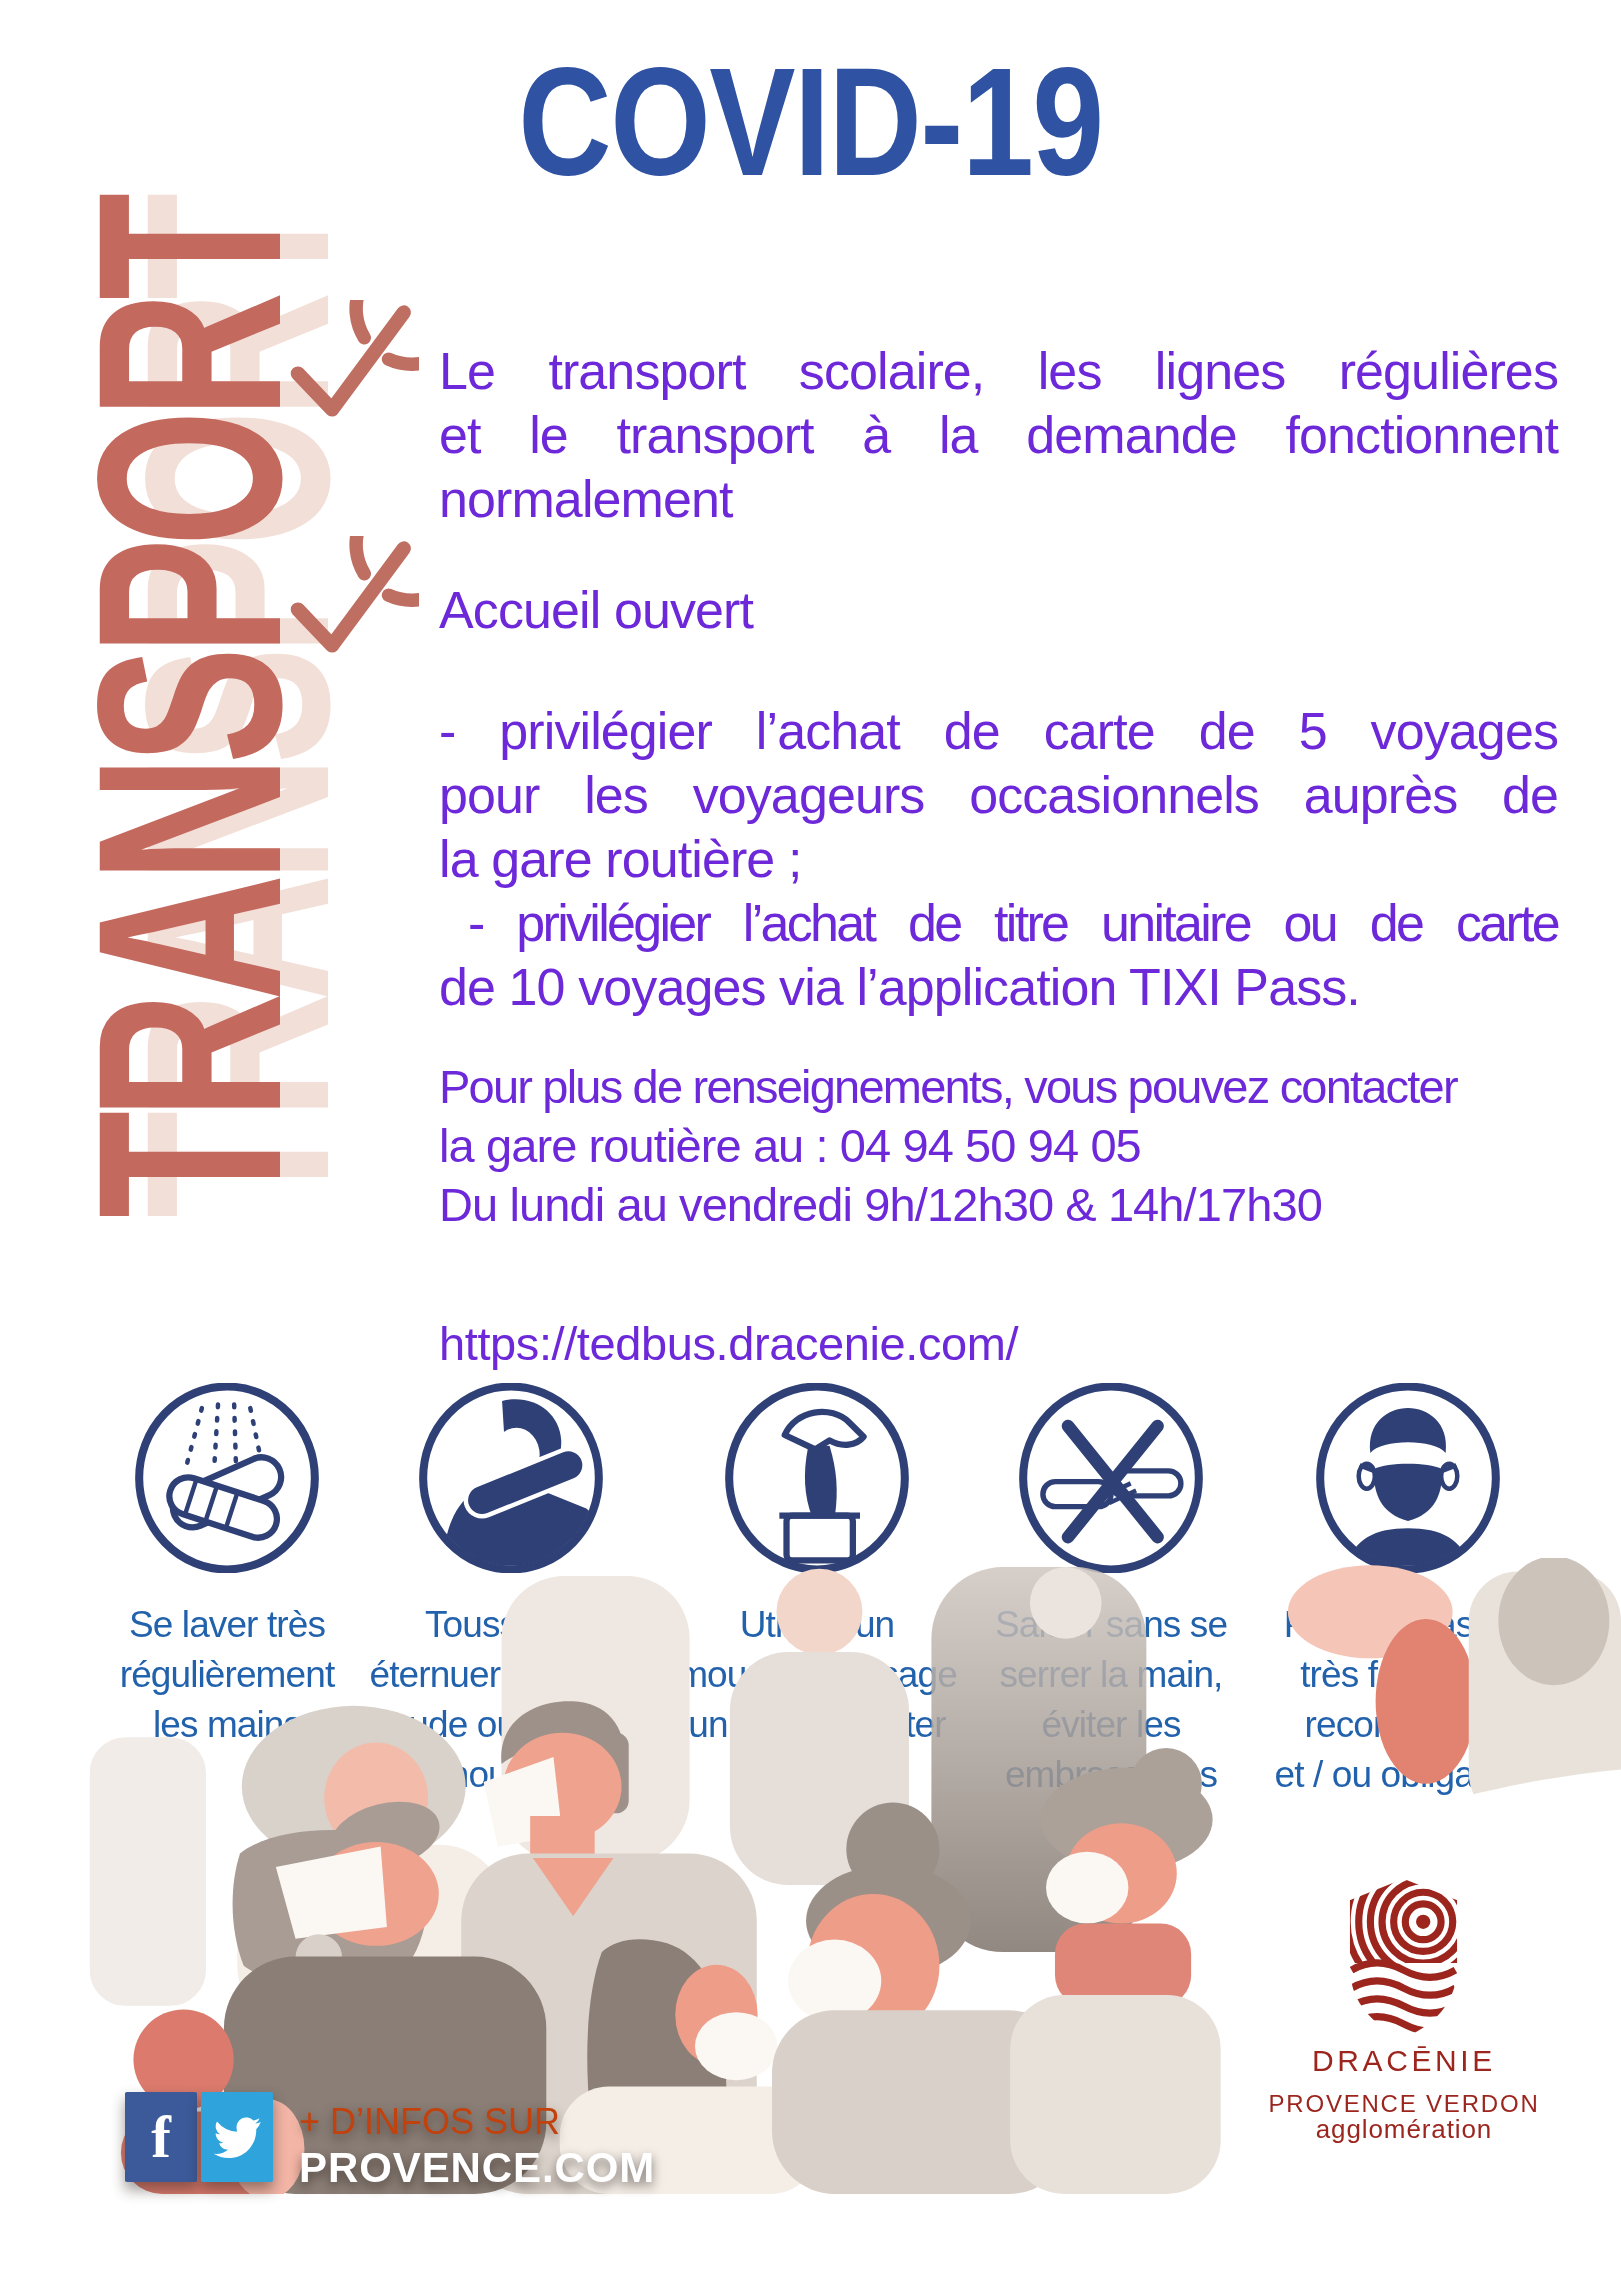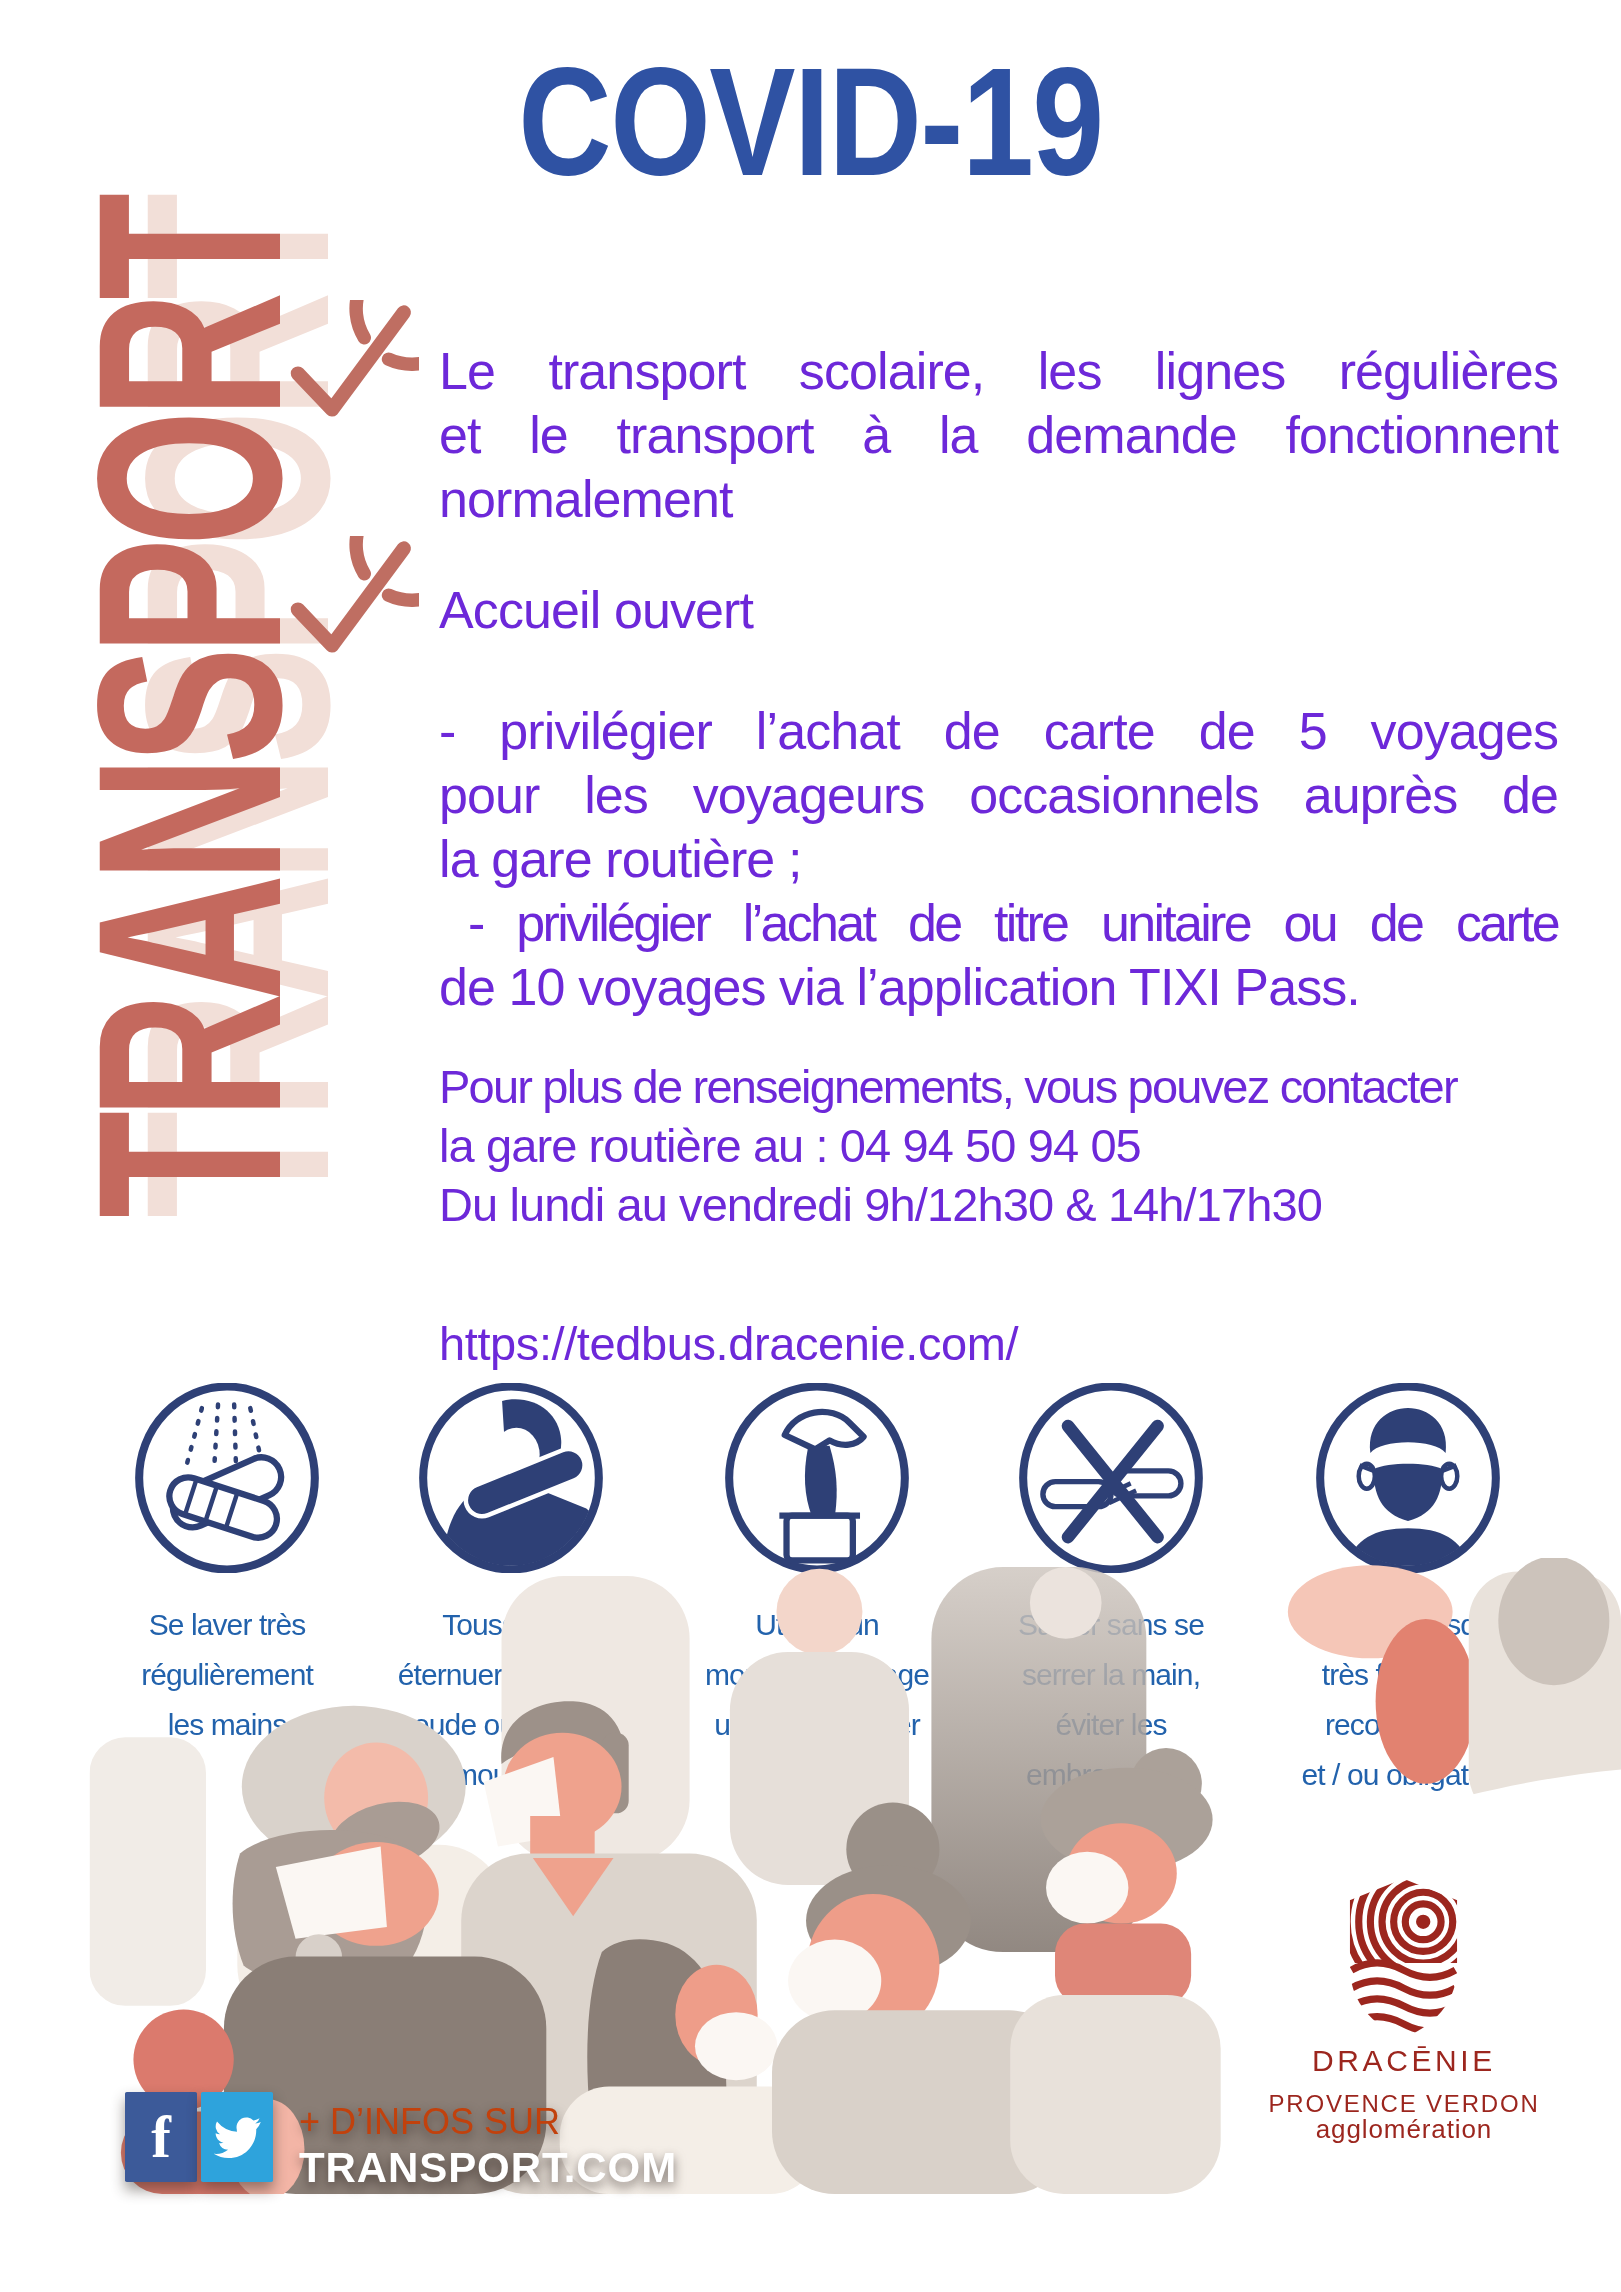--- a/index.html
+++ b/index.html
@@ -21,21 +21,21 @@
   .textcol{position:absolute;left:439px;width:1119px;color:#6d28d9;}
   .line{font-size:52px;line-height:64px;letter-spacing:-0.9px;}
   .j{text-align:justify;text-align-last:justify;}
   .tight{letter-spacing:-2.7px;word-spacing:-6.3px;margin-left:29px;}
   .contact .line{font-size:47px;line-height:59px;}
   .tight2{letter-spacing:-1.8px;}
   .url{font-size:47px;font-weight:400;letter-spacing:-0.4px;margin-top:46px;}
   
   .g-circle{position:absolute;width:190px;height:190px;top:1383px;}
   .caption{position:absolute;top:1600px;text-align:center;color:#2262AC;
-           font-size:30px;line-height:50px;font-weight:500;letter-spacing:-0.9px;}
+           font-size:37px;line-height:50px;font-weight:500;letter-spacing:-0.9px;}
   
   .illustration{position:absolute;left:0;top:1558px;width:1621px;height:636px;}
   
   .social{position:absolute;width:72px;height:90px;border-radius:1.8px;
           box-shadow:0 7.2px 14.3px rgba(40,30,25,.45);display:flex;align-items:center;justify-content:center;}
   .fb{left:125px;top:2092px;background:#3C5A99;}
   .tw{left:201px;top:2092px;background:#2EA3DC;}
   .fb span{color:#fff;font-size:59px;font-weight:bold;font-family:"Liberation Serif",serif;}
   .info-label{position:absolute;left:299px;top:2101px;color:#c2410c;font-size:36px;
               letter-spacing:0;text-shadow:0 4.5px 10.7px rgba(50,40,35,.65);}
@@ -260,21 +260,21 @@
 
   <div class="social fb">
     <span>f</span>
   </div>
   <div class="social tw">
     <svg width="52" height="52" viewBox="0 0 24 24">
       <path fill="#fff" d="M23 5.1c-.8.35-1.66.6-2.56.7a4.5 4.5 0 0 0 1.97-2.48c-.87.52-1.83.9-2.85 1.1A4.48 4.48 0 0 0 11.9 8.5c0 .35.04.7.11 1.03A12.72 12.72 0 0 1 2.77 4.8a4.48 4.48 0 0 0 1.39 5.98c-.73-.02-1.42-.22-2.02-.55v.06c0 2.17 1.54 3.98 3.6 4.4-.38.1-.78.15-1.19.15-.29 0-.57-.03-.85-.08a4.49 4.49 0 0 0 4.19 3.11A9 9 0 0 1 2.32 19.8c-.36 0-.72-.02-1.07-.06A12.7 12.7 0 0 0 8.12 21.7c8.25 0 12.76-6.83 12.76-12.75l-.01-.58A9.1 9.1 0 0 0 23 5.1z"></path>
     </svg>
   </div>
   <div class="info-label">+ D’INFOS SUR</div>
-  <div class="site-label">TRANSPORT.COM</div>
+  <div class="site-label">PROVENCE.COM</div>
 
   <svg class="logo-shield" viewBox="0 0 124 182">
     <defs>
       <clipPath id="shieldClip">
         <path d="M62 2 L122 26 V100 C122 140 96 166 62 180 C28 166 2 140 2 100 V26 Z"></path>
       </clipPath>
       <clipPath id="topClip">
           <rect x="0" y="0" width="124" height="96"></rect>
         </clipPath>
     </defs>

